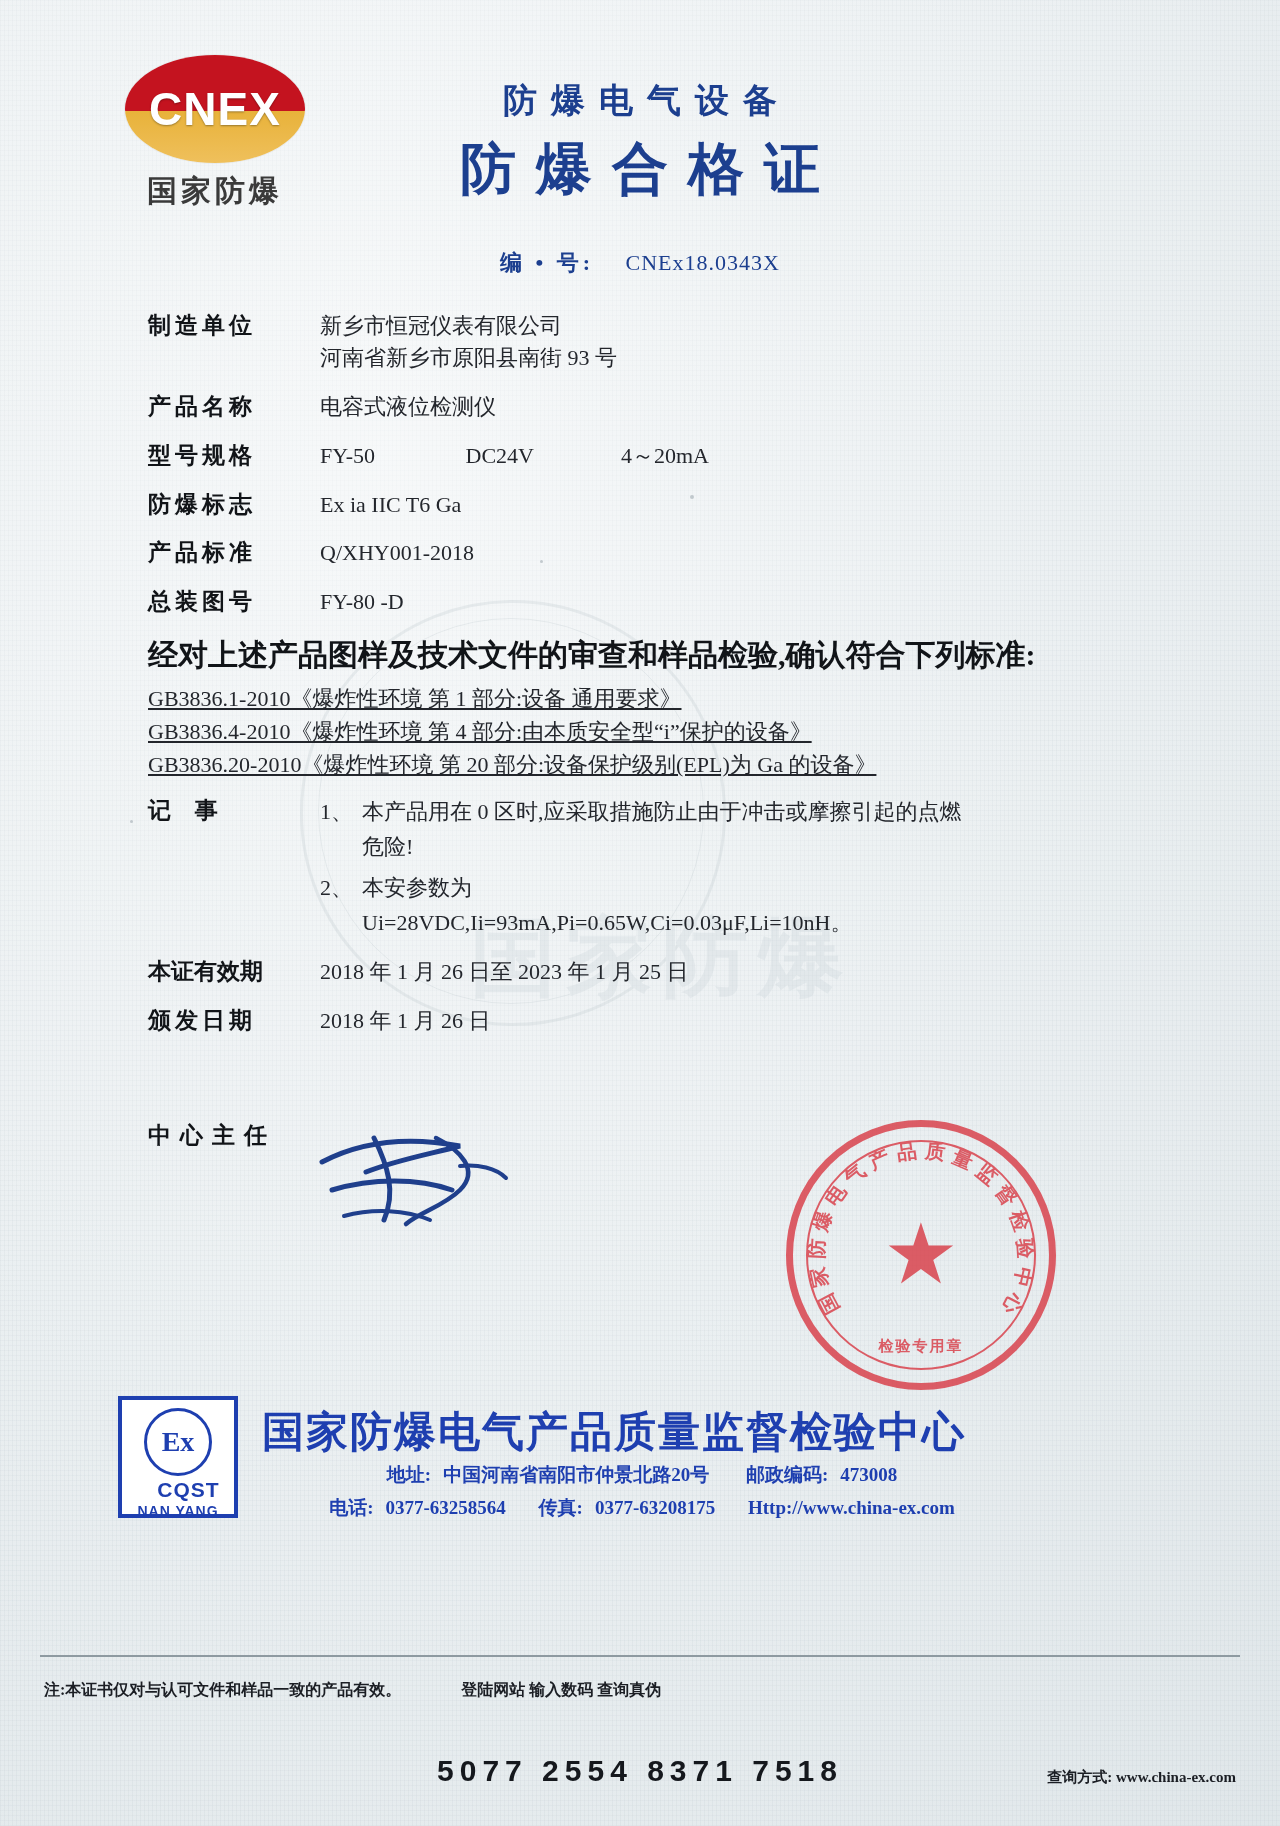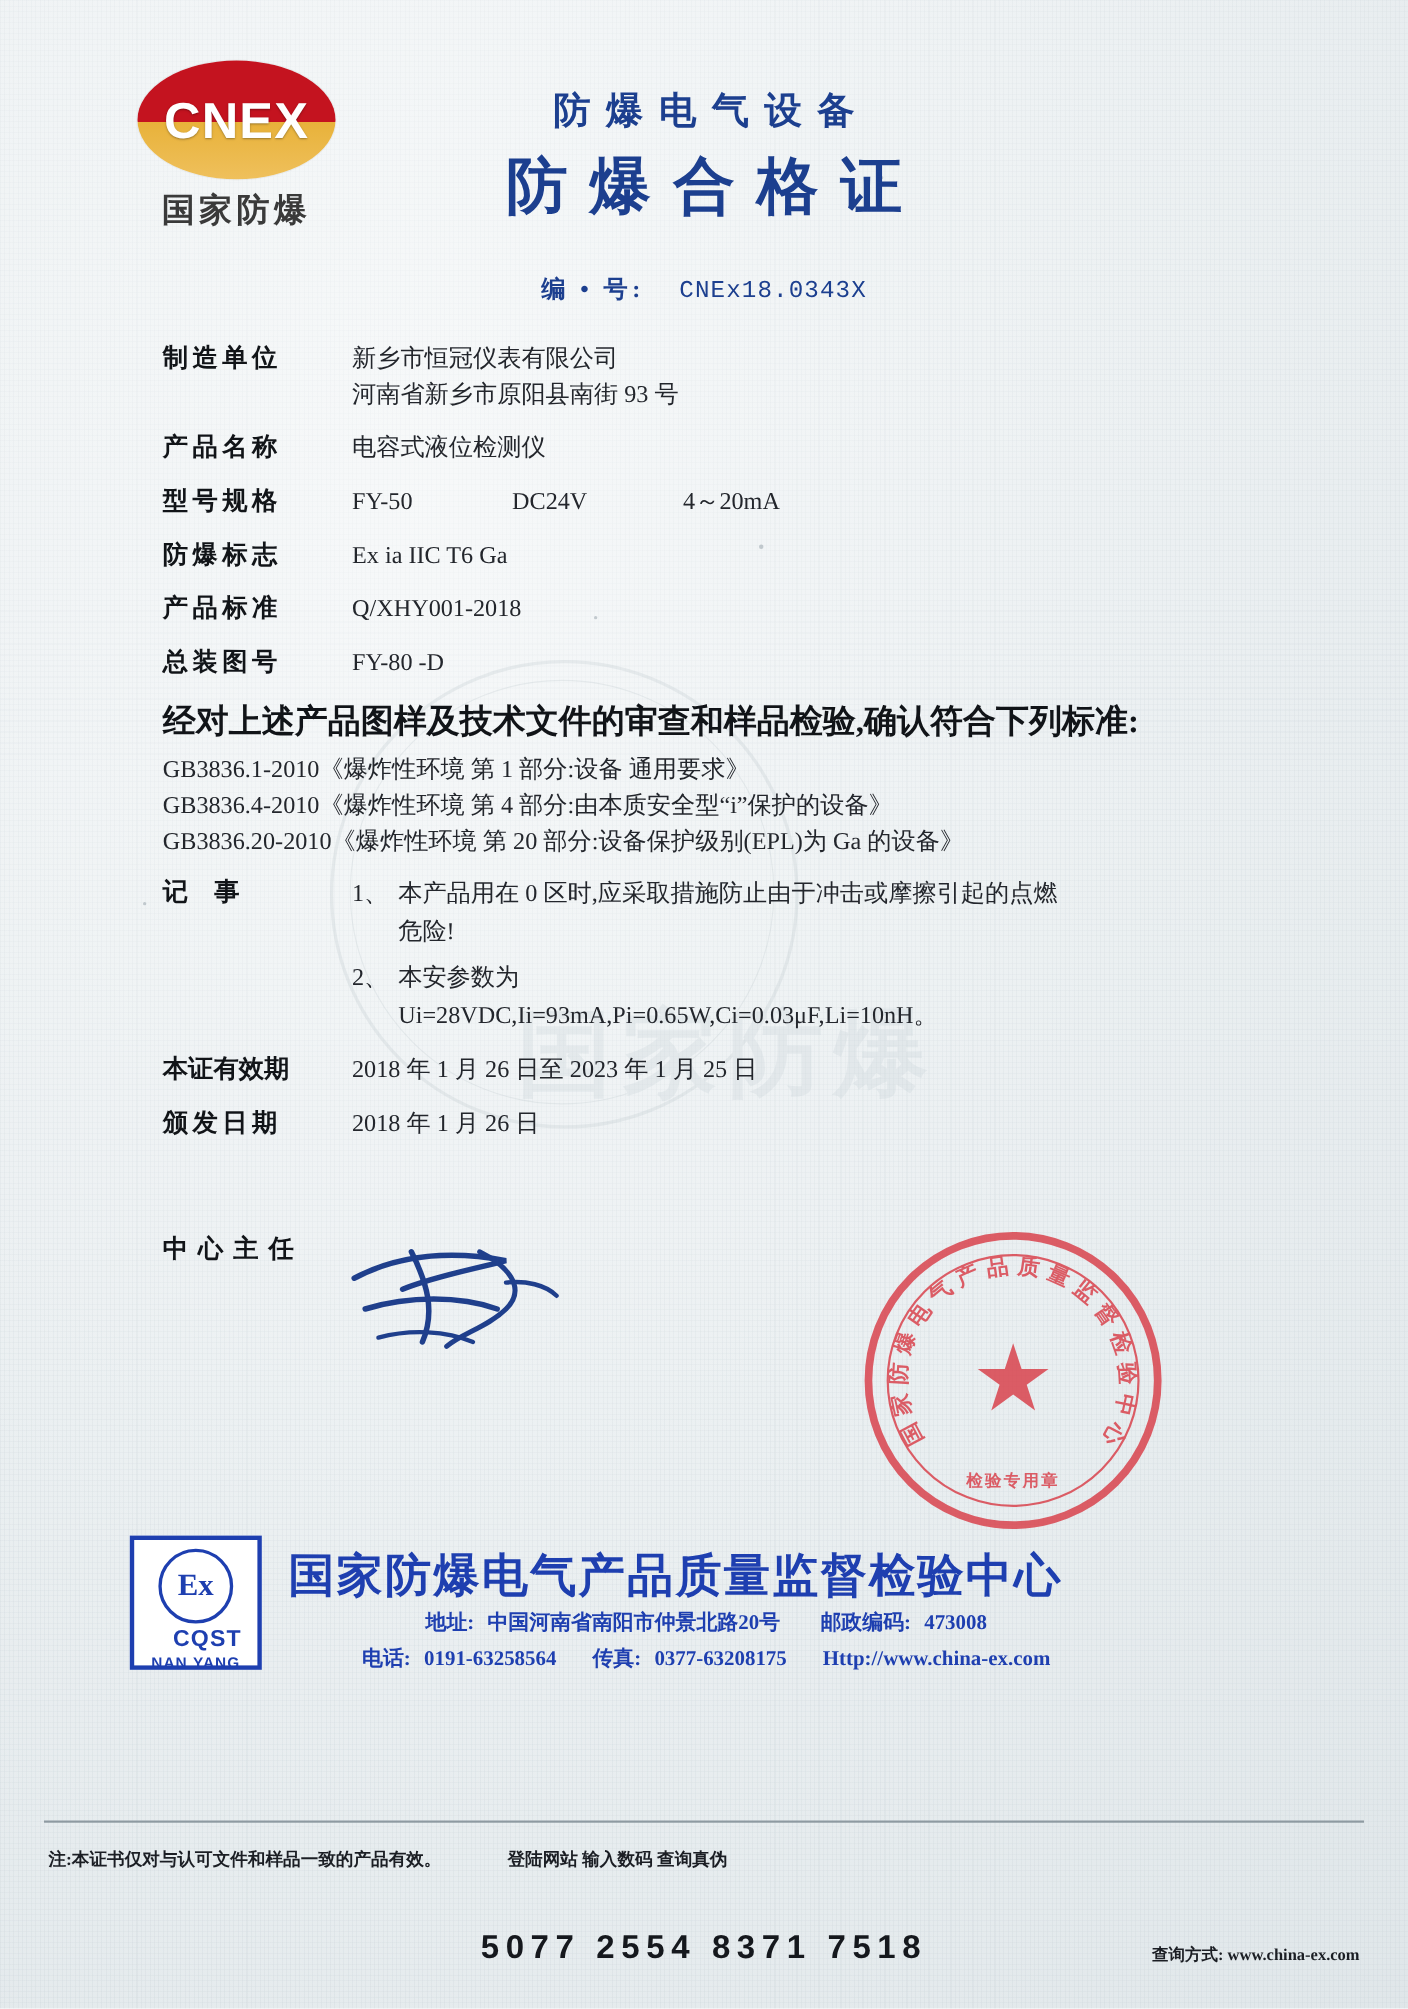--- a/index.html
+++ b/index.html
@@ -87,21 +87,21 @@
   }
   .hdr-no {
     position: absolute;
     left: 0; right: 0;
     top: 248px;
     text-align: center;
     font-size: 22px;
     color: #1c3f8f;
   }
   .hdr-no .lab { letter-spacing: 4px; font-weight: bold; text-align: right; }
-  .hdr-no .val { margin-left: 26px; letter-spacing: 1px; font-family: Liberation Mono, monospace; }
+  .hdr-no .val { margin-left: 26px; letter-spacing: 1px; }
 
   
   .watermark {
     position: absolute;
     left: 300px;
     top: 600px;
     width: 560px;
     height: 420px;
     pointer-events: none;
     opacity: 0.25;
@@ -170,20 +170,21 @@
   .standards .lead {
     font-size: 30px;
     font-weight: bold;
     color: #111418;
     margin-bottom: 6px;
   }
   .standards .std {
     font-size: 22px;
     line-height: 1.5;
     color: #23262c;
+    text-decoration: underline;
   }
 
   .notes-row .value { font-size: 22px; line-height: 1.5; }
   .note-item { display: flex; margin-bottom: 2px; }
   .note-item .num { width: 42px; flex: 0 0 42px; }
   .note-item .txt { flex: 1; }
   .note-sub { margin-left: 42px; }
 
   
   .sig-label {
@@ -518,21 +519,21 @@
       <div class="ex-circle">Ex</div>
       <div class="cqst">CQST</div>
       <div class="ny">NAN YANG</div>
     </div>
     <div class="center-name">国家防爆电气产品质量监督检验中心</div>
     <div class="addr-line">
       <span>地址:</span><span>中国河南省南阳市仲景北路20号</span>
       <span style="margin-left:26px;text-align:center;">邮政编码:</span><span>473008</span>
     </div>
     <div class="tel-line">
-      <span>电话:</span><span>0191-63258564</span>
+      <span>电话:</span><span>0377-63258564</span>
       <span style="margin-left:22px;">传真:</span><span>0377-63208175</span>
       <span style="margin-left:22px;">Http://www.china-ex.com</span>
     </div>
   </div>
 
   <div class="rule"></div>
   <div class="note-foot">
     <span>注:本证书仅对与认可文件和样品一致的产品有效。</span>
     <span class="query">登陆网站 输入数码 查询真伪</span>
   </div>

